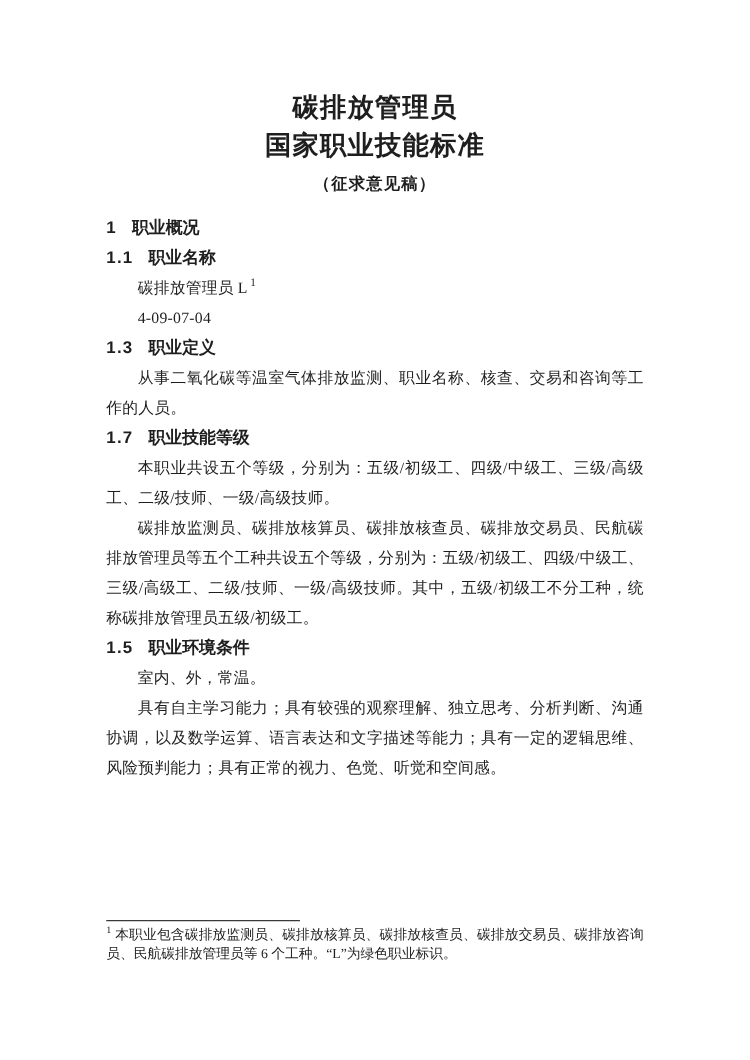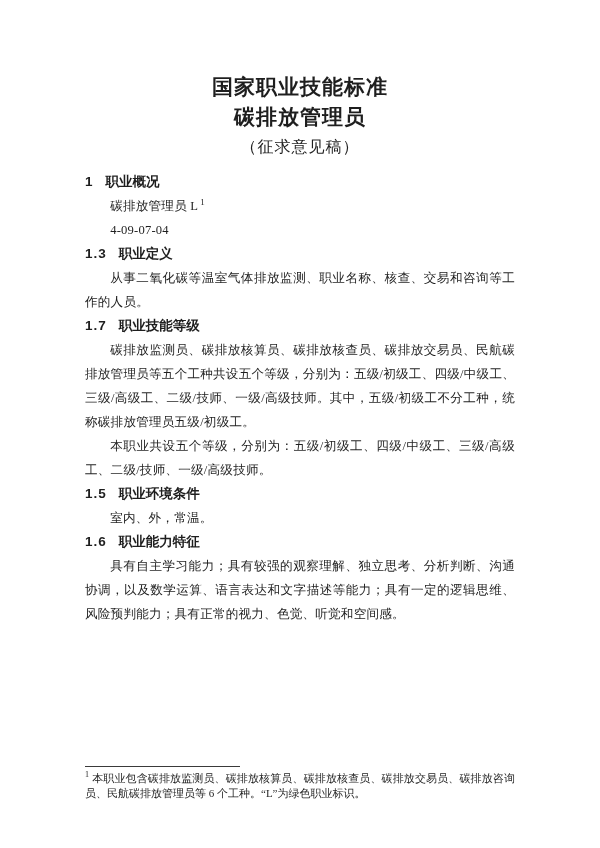--- a/index.html
+++ b/index.html
@@ -27,22 +27,22 @@
   .doc-title {
     font-family: "Liberation Sans", "DejaVu Sans", sans-serif;
     font-weight: bold;
     font-size: 21px;
     line-height: 30px;
     letter-spacing: 1px;
     white-space: nowrap;
   }
   .doc-subtitle {
     font-family: "Liberation Serif", "DejaVu Serif", serif;
-    font-weight: normal;
-    font-size: 16px;
+    font-weight: bold;
+    font-size: 13px;
     line-height: 30px;
     letter-spacing: 1px;
     white-space: nowrap;
   }
   
   .docbody {
     position: absolute;
     top: 170px;
     left: 85px;
     width: 430px;
@@ -73,21 +73,20 @@
     line-height: 0;
     vertical-align: super;
     margin-left: 2px;
   }
   
   .footnote {
     position: absolute;
     top: 736px;
     left: 85px;
     width: 430px;
-    margin-top: 30px;
   }
   .footnote-rule {
     width: 155px;
     height: 0;
     border-top: 1.5px solid #3a3a3a;
     margin-bottom: 4px;
   }
   .footnote-text {
     margin: 0;
     font-size: 11px;
@@ -101,51 +100,51 @@
     vertical-align: super;
     margin-right: 3px;
   }
 </style>
 </head>
 <body>
 
 <div class="page">
 
   <div class="titles">
+    <div class="doc-title">碳排放管理员</div>
     <div class="doc-title">国家职业技能标准</div>
-    <div class="doc-title">碳排放管理员</div>
     <div class="doc-subtitle">（征求意见稿）</div>
   </div>
 
   <div class="docbody">
 
     <div class="h1"><span class="num">1</span><span>职业概况</span></div>
 
+    <div class="h2"><span class="num">1.1</span><span>职业名称</span></div>
 
     <p class="para"><span>碳排放管理员 L</span><sup>1</sup></p>
 
 
     <p class="para">4-09-07-04</p>
 
     <div class="h2"><span class="num">1.3</span><span>职业定义</span></div>
 
     <p class="para">从事二氧化碳等温室气体排放监测、职业名称、核查、交易和咨询等工作的人员。</p>
 
     <div class="h2"><span class="num">1.7</span><span>职业技能等级</span></div>
 
+    <p class="para">本职业共设五个等级，分别为：五级/初级工、四级/中级工、三级/高级工、二级/技师、一级/高级技师。</p>
+
     <p class="para">碳排放监测员、碳排放核算员、碳排放核查员、碳排放交易员、民航碳排放管理员等五个工种共设五个等级，分别为：五级/初级工、四级/中级工、三级/高级工、二级/技师、一级/高级技师。其中，五级/初级工不分工种，统称碳排放管理员五级/初级工。</p>
-
-    <p class="para">本职业共设五个等级，分别为：五级/初级工、四级/中级工、三级/高级工、二级/技师、一级/高级技师。</p>
 
 
     <div class="h2"><span class="num">1.5</span><span>职业环境条件</span></div>
 
     <p class="para">室内、外，常温。</p>
 
-    <div class="h2"><span class="num">1.6</span><span>职业能力特征</span></div>
 
     <p class="para">具有自主学习能力；具有较强的观察理解、独立思考、分析判断、沟通协调，以及数学运算、语言表达和文字描述等能力；具有一定的逻辑思维、风险预判能力；具有正常的视力、色觉、听觉和空间感。</p>
 
   </div>
 
   <div class="footnote">
     <div class="footnote-rule"></div>
     <p class="footnote-text"><sup>1</sup><span>本职业包含碳排放监测员、碳排放核算员、碳排放核查员、碳排放交易员、碳排放咨询员、民航碳排放管理员等 6 个工种。“L”为绿色职业标识。</span></p>
   </div>
 

